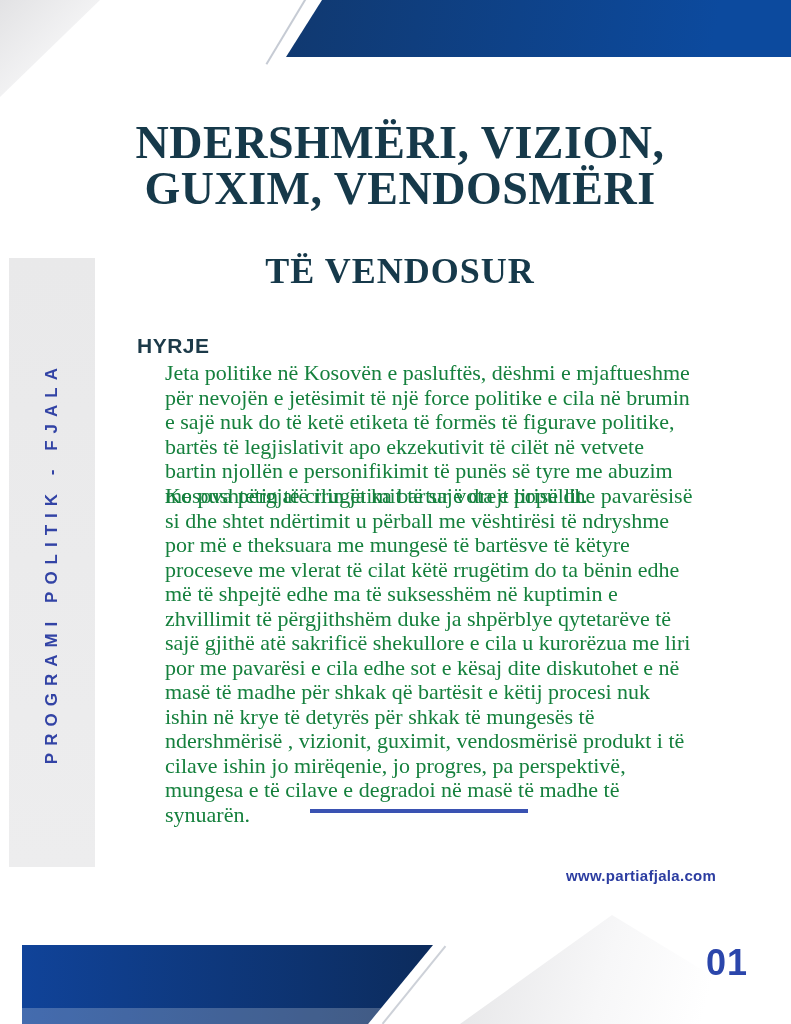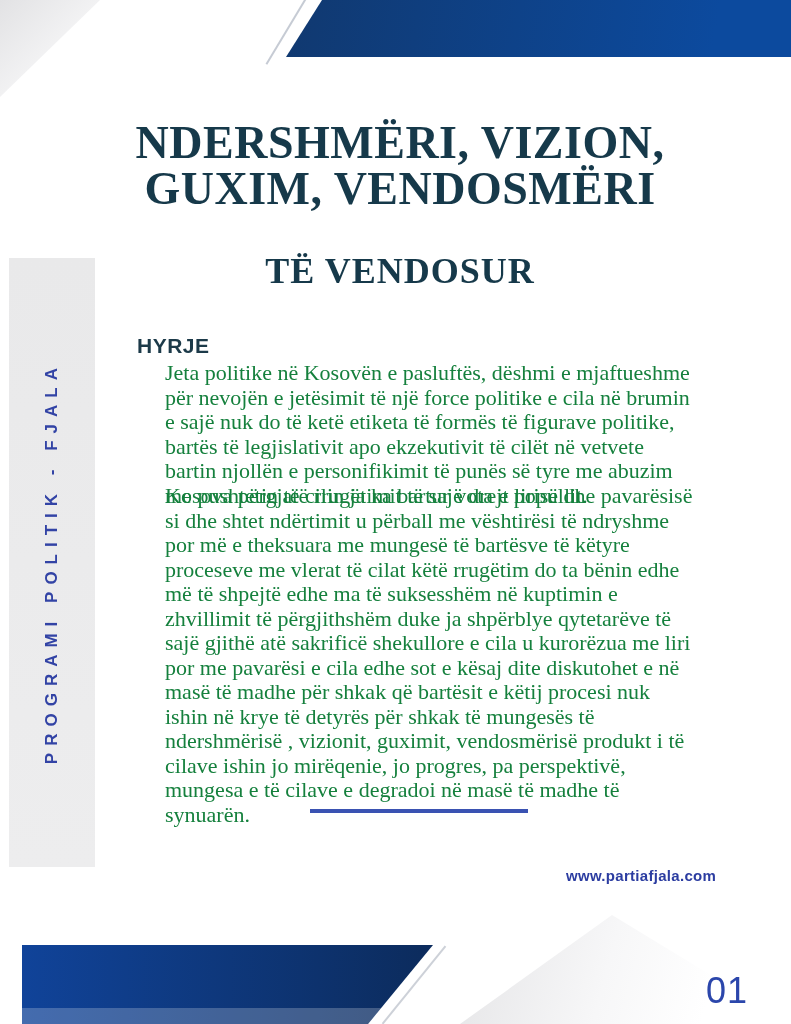--- a/index.html
+++ b/index.html
@@ -89,22 +89,22 @@
   .divider{
     position:absolute;left:310px;top:809px;width:218px;height:4px;
     background:#3a52b2;
   }
   .website{
     position:absolute;left:566px;top:859px;
     font-size:15px;font-weight:bold;color:#2c3da1;
     letter-spacing:0.3px;text-decoration:none;cursor:pointer;margin-top:8px;
   }
   .page-number{
-    position:absolute;left:706px;top:970px;
-    font-size:36px;font-weight:normal;color:#2b46ab;
+    position:absolute;left:706px;top:942px;
+    font-size:36px;font-weight:bold;color:#2b46ab;
     letter-spacing:1px;
   }
 </style>
 </head>
 <body>
 
 <div class="page">
 
   <div class="corner-tl"></div>
   <div class="top-hairline"></div>

